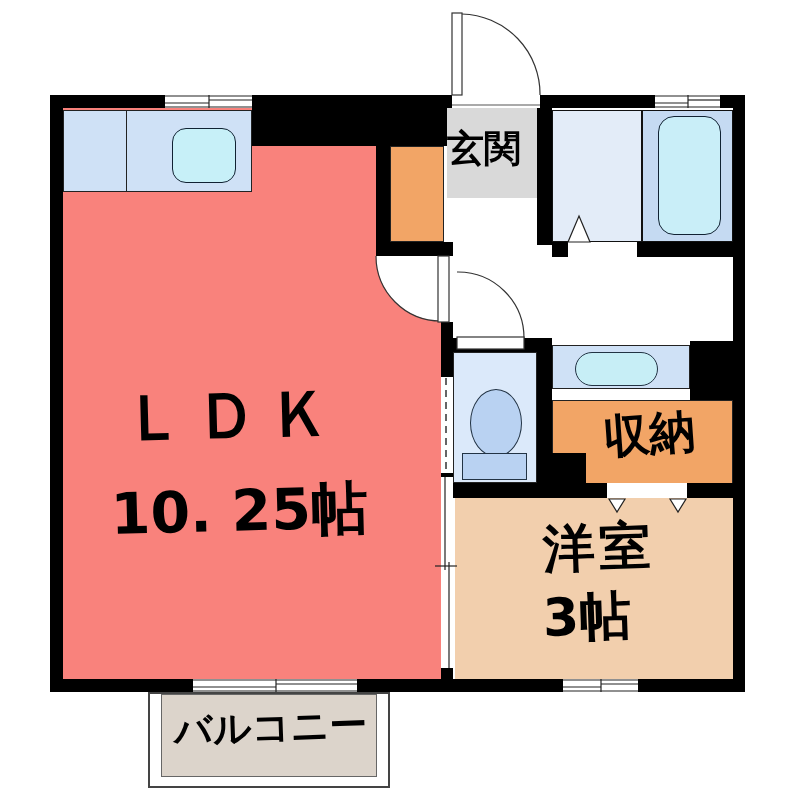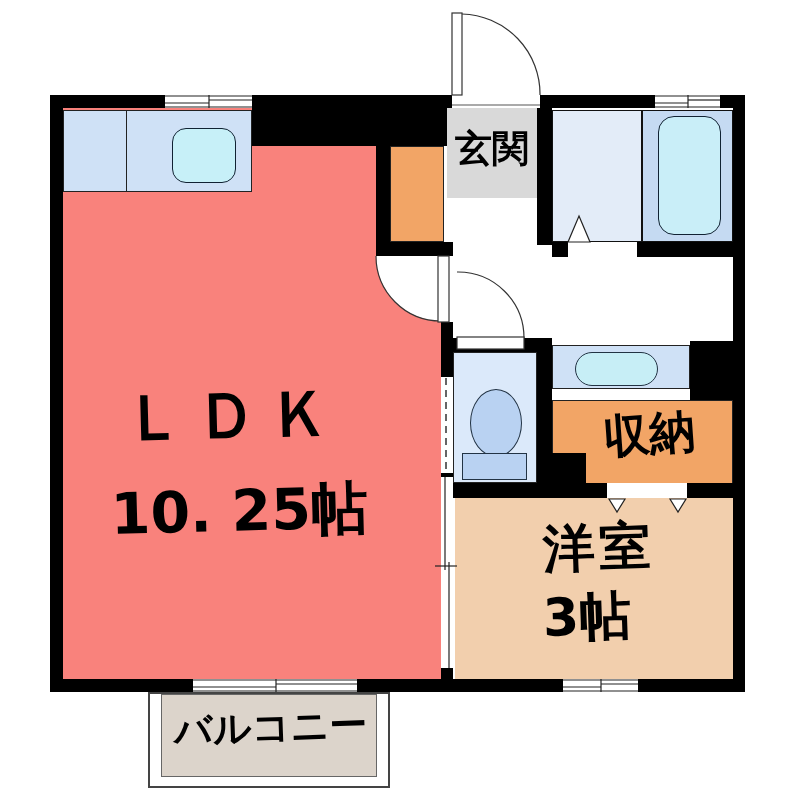--- a/index.html
+++ b/index.html
@@ -121,19 +121,19 @@
       <line x1="445" y1="477" x2="445" y2="570"></line>
       <line x1="449" y1="562" x2="449" y2="668"></line>
       <line x1="435" y1="566" x2="457" y2="566"></line>
     </g>
 
     <line x1="446" y1="378" x2="446" y2="472" stroke="#333" stroke-width="1.5" stroke-dasharray="7 5"></line>
   </svg>
 
   <div class="label" style="left:122px;top:387px;font-size:63px;letter-spacing:10px;transform:rotate(-1.5deg);">ＬＤＫ</div>
   <div class="label" style="left:110px;top:486px;font-size:57px;transform:rotate(-1.5deg);">10. 25帖</div>
-  <div class="label" style="left:447px;top:130px;width:90px;text-align:center;font-size:37px;">玄関</div>
+  <div class="label" style="left:447px;top:130px;width:72px;text-align:center;font-size:37px;">玄関</div>
   <div class="label" style="left:602px;top:414px;font-size:46px;transform:rotate(-4deg);">収納</div>
   <div class="label" style="left:542px;top:523px;font-size:52px;letter-spacing:4px;transform:rotate(-2deg);">洋室</div>
   <div class="label" style="left:542px;top:592px;font-size:52px;transform:rotate(-2deg);">3帖</div>
   <div class="label" style="left:165px;top:712px;width:210px;text-align:center;font-size:38px;transform:rotate(-2deg);">バルコニー</div>
 
 </div>
 
 </body></html>

